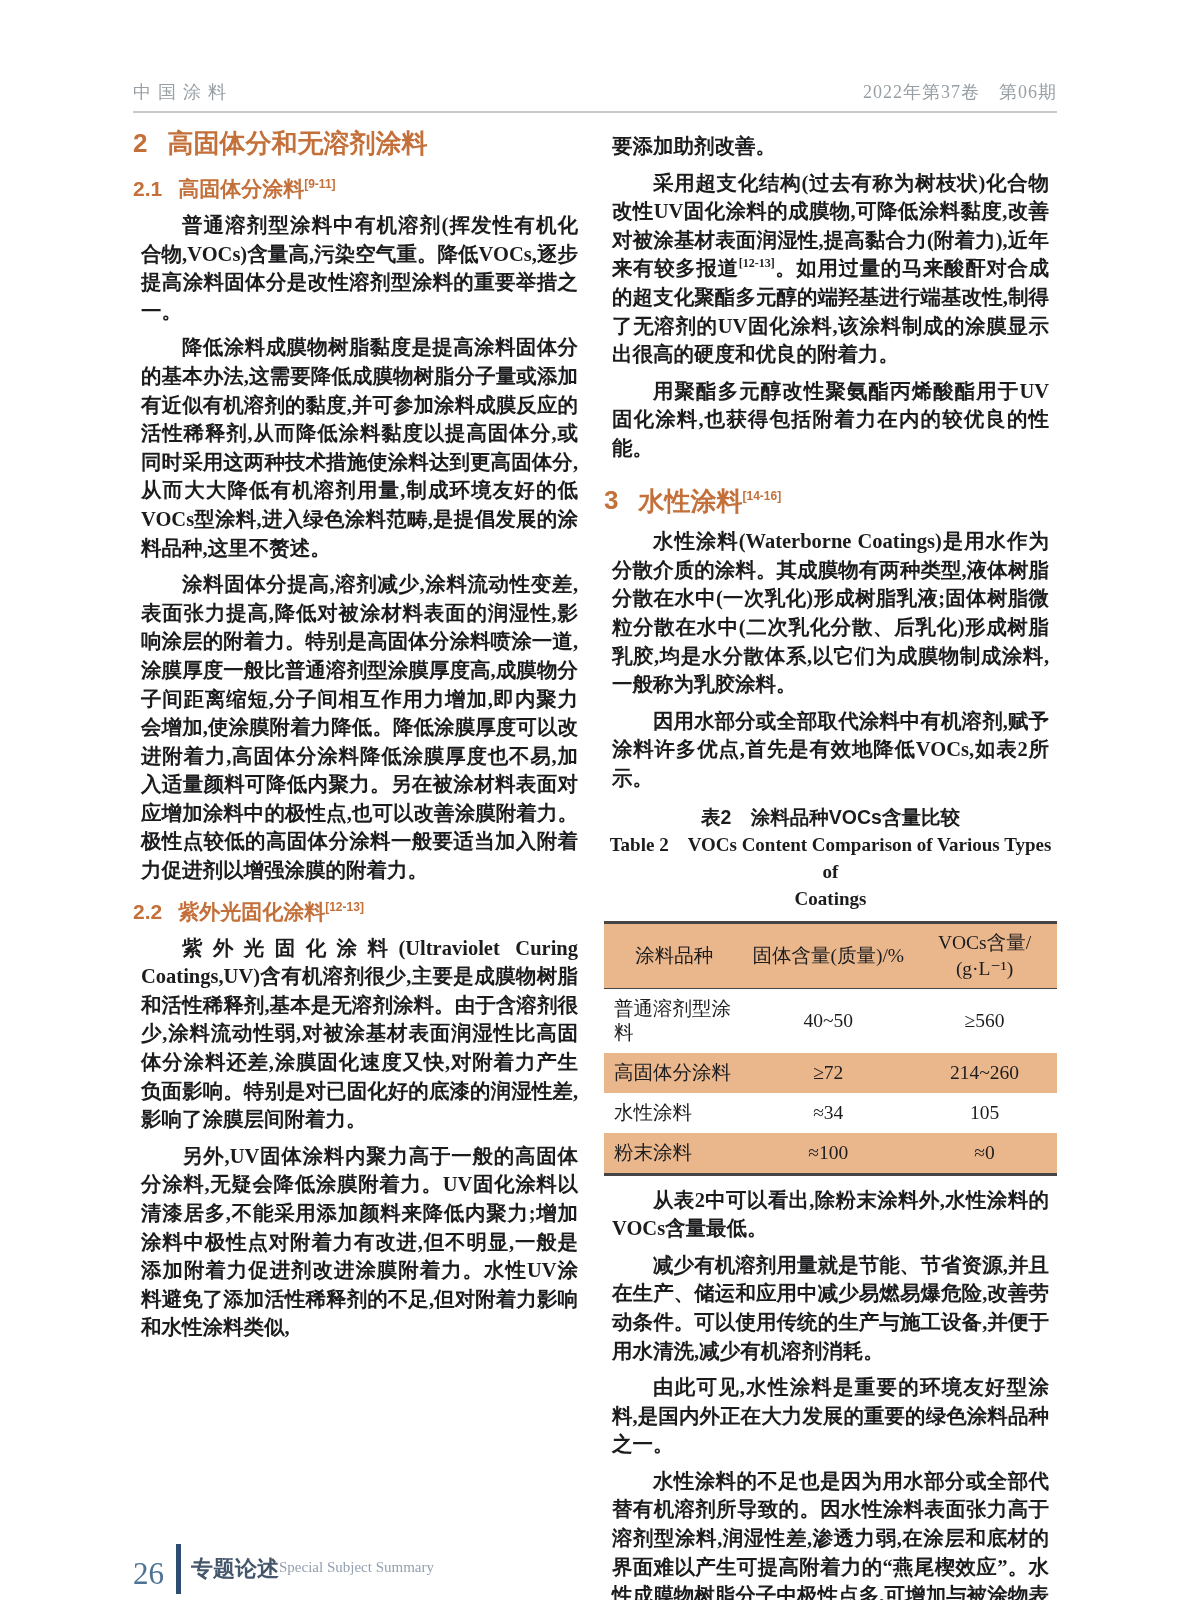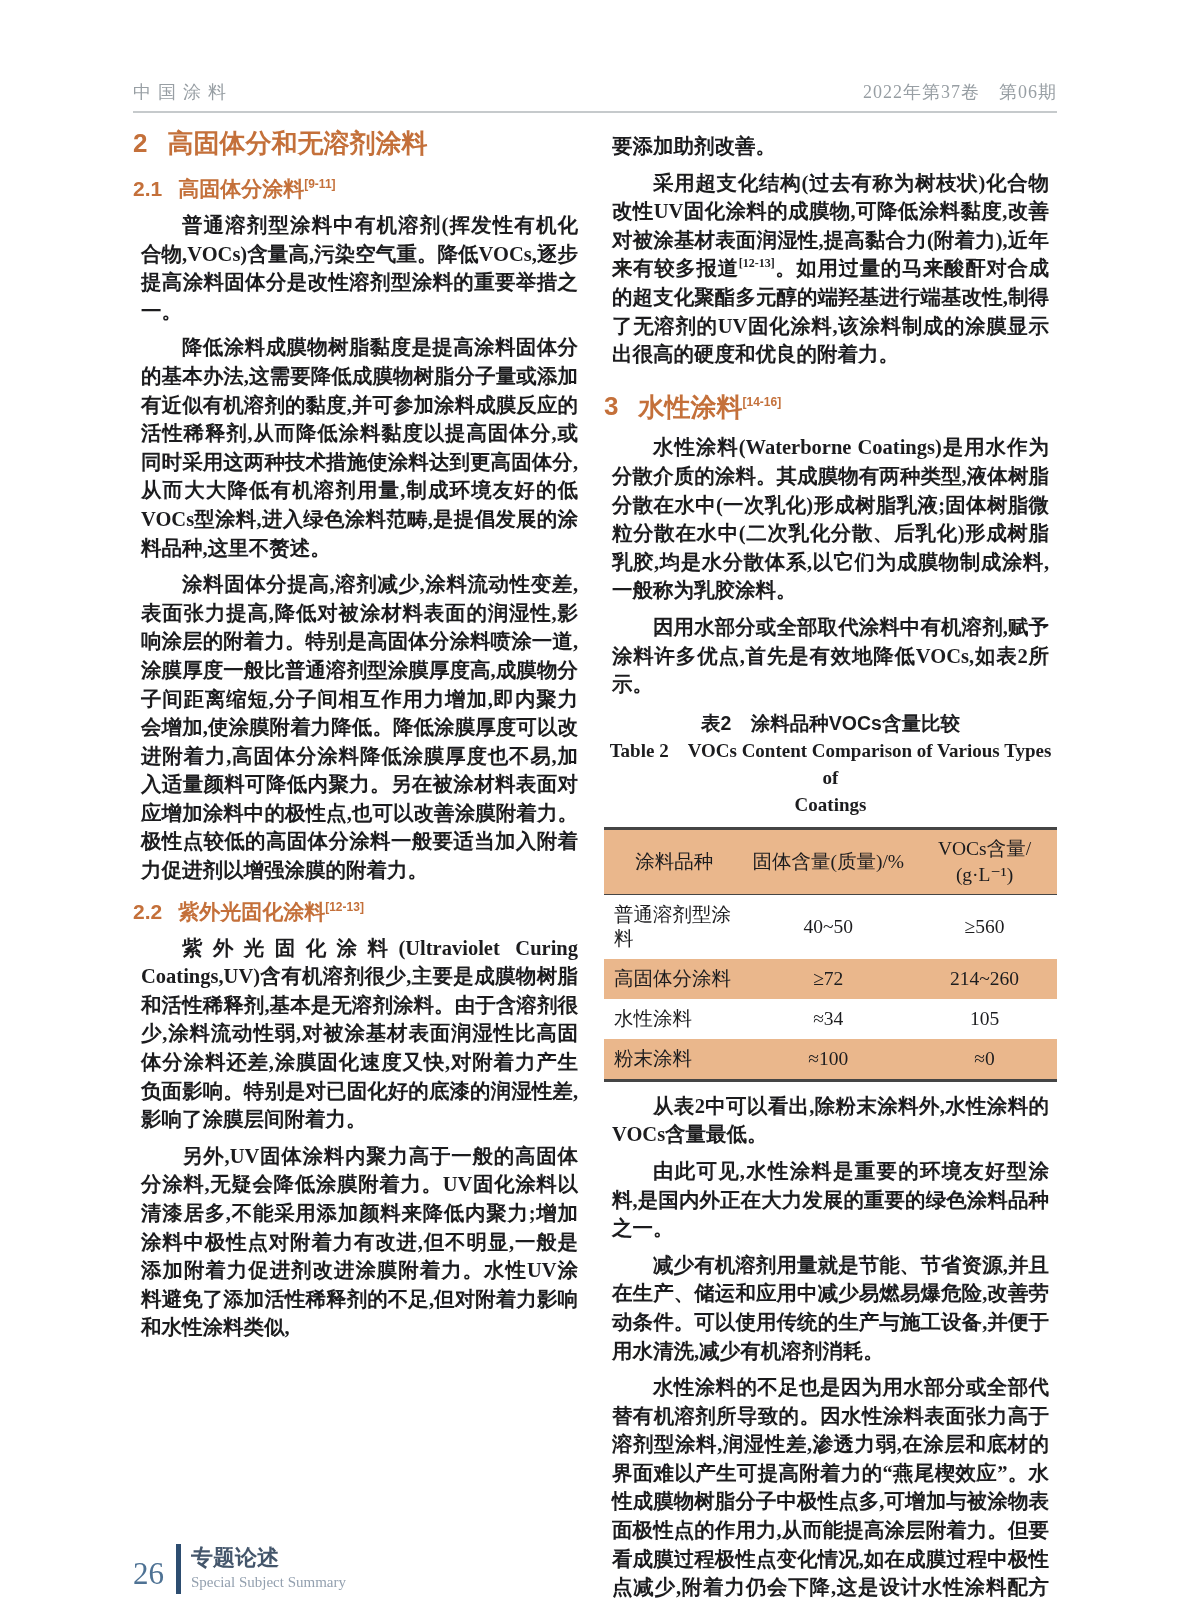--- a/index.html
+++ b/index.html
@@ -91,21 +91,21 @@
   
   .page-footer {
     position: absolute; left: 133px; top: 1544px;
     display: flex; align-items: center;
   }
   .page-number {
     font-size: 31px; color: #4e7294; margin-right: 12px;
     padding-top: 10px;
   }
   .footer-bar { width: 5px; height: 50px; background: #2d4d70; margin-right: 10px; }
-  .footer-labels { display: flex; flex-direction: column; justify-content: space-between; }
+  .footer-labels { display: flex; flex-direction: row; justify-content: space-between; }
   .footer-zh {
     font-family: "Liberation Sans", "DejaVu Sans", sans-serif;
     font-weight: bold; font-size: 22px; line-height: 26px; color: #44566b;
   }
   .footer-en { font-size: 15px; line-height: 22px; color: #93a0af; }
 </style>
 </head>
 <body>
 
 <div class="page">
@@ -136,20 +136,21 @@
 
       <p class="body-p">紫外光固化涂料(Ultraviolet Curing Coatings,UV)含有机溶剂很少,主要是成膜物树脂和活性稀释剂,基本是无溶剂涂料。由于含溶剂很少,涂料流动性弱,对被涂基材表面润湿性比高固体分涂料还差,涂膜固化速度又快,对附着力产生负面影响。特别是对已固化好的底漆的润湿性差,影响了涂膜层间附着力。</p>
       <p class="body-p">另外,UV固体涂料内聚力高于一般的高固体分涂料,无疑会降低涂膜附着力。UV固化涂料以清漆居多,不能采用添加颜料来降低内聚力;增加涂料中极性点对附着力有改进,但不明显,一般是添加附着力促进剂改进涂膜附着力。水性UV涂料避免了添加活性稀释剂的不足,但对附着力影响和水性涂料类似,</p>
     </div>
 
     <div class="col">
       <p class="body-p no-indent">要添加助剂改善。</p>
 
       <p class="body-p"><span>采用超支化结构(过去有称为树枝状)化合物改性UV固化涂料的成膜物,可降低涂料黏度,改善对被涂基材表面润湿性,提高黏合力(附着力),近年来有较多报道</span><sup>[12-13]</sup><span>。如用过量的马来酸酐对合成的超支化聚酯多元醇的端羟基进行端基改性,制得了无溶剂的UV固化涂料,该涂料制成的涂膜显示出很高的硬度和优良的附着力。</span></p>
 
+      <p class="body-p">用聚酯多元醇改性聚氨酯丙烯酸酯用于UV固化涂料,也获得包括附着力在内的较优良的性能。</p>
 
       <div class="sec-h2 mt">
         <span class="sec-num">3</span><span>水性涂料</span><sup>[14-16]</sup>
       </div>
 
       <p class="body-p">水性涂料(Waterborne Coatings)是用水作为分散介质的涂料。其成膜物有两种类型,液体树脂分散在水中(一次乳化)形成树脂乳液;固体树脂微粒分散在水中(二次乳化分散、后乳化)形成树脂乳胶,均是水分散体系,以它们为成膜物制成涂料,一般称为乳胶涂料。</p>
       <p class="body-p">因用水部分或全部取代涂料中有机溶剂,赋予涂料许多优点,首先是有效地降低VOCs,如表2所示。</p>
 
       <div class="table-block">
         <div class="tcap-zh">表2　涂料品种VOCs含量比较</div>
@@ -186,22 +187,22 @@
             <tr class="stripe">
               <td class="cat">粉末涂料</td>
               <td>≈100</td>
               <td>≈0</td>
             </tr>
           </tbody>
         </table>
       </div>
 
       <p class="body-p">从表2中可以看出,除粉末涂料外,水性涂料的VOCs含量最低。</p>
+      <p class="body-p">减少有机溶剂用量就是节能、节省资源,并且在生产、储运和应用中减少易燃易爆危险,改善劳动条件。可以使用传统的生产与施工设备,并便于用水清洗,减少有机溶剂消耗。</p>
       <p class="body-p">由此可见,水性涂料是重要的环境友好型涂料,是国内外正在大力发展的重要的绿色涂料品种之一。</p>
-      <p class="body-p">减少有机溶剂用量就是节能、节省资源,并且在生产、储运和应用中减少易燃易爆危险,改善劳动条件。可以使用传统的生产与施工设备,并便于用水清洗,减少有机溶剂消耗。</p>
       <p class="body-p">水性涂料的不足也是因为用水部分或全部代替有机溶剂所导致的。因水性涂料表面张力高于溶剂型涂料,润湿性差,渗透力弱,在涂层和底材的界面难以产生可提高附着力的“燕尾楔效应”。水性成膜物树脂分子中极性点多,可增加与被涂物表面极性点的作用力,从而能提高涂层附着力。但要看成膜过程极性点变化情况,如在成膜过程中极性点减少,附着力仍会下降,这是设计水性涂料配方时应考虑的问题。</p>
     </div>
   </div>
 
   <div class="page-footer">
     <span class="page-number">26</span>
     <span class="footer-bar"></span>
     <span class="footer-labels">
       <span class="footer-zh">专题论述</span>
       <span class="footer-en">Special Subject Summary</span>

